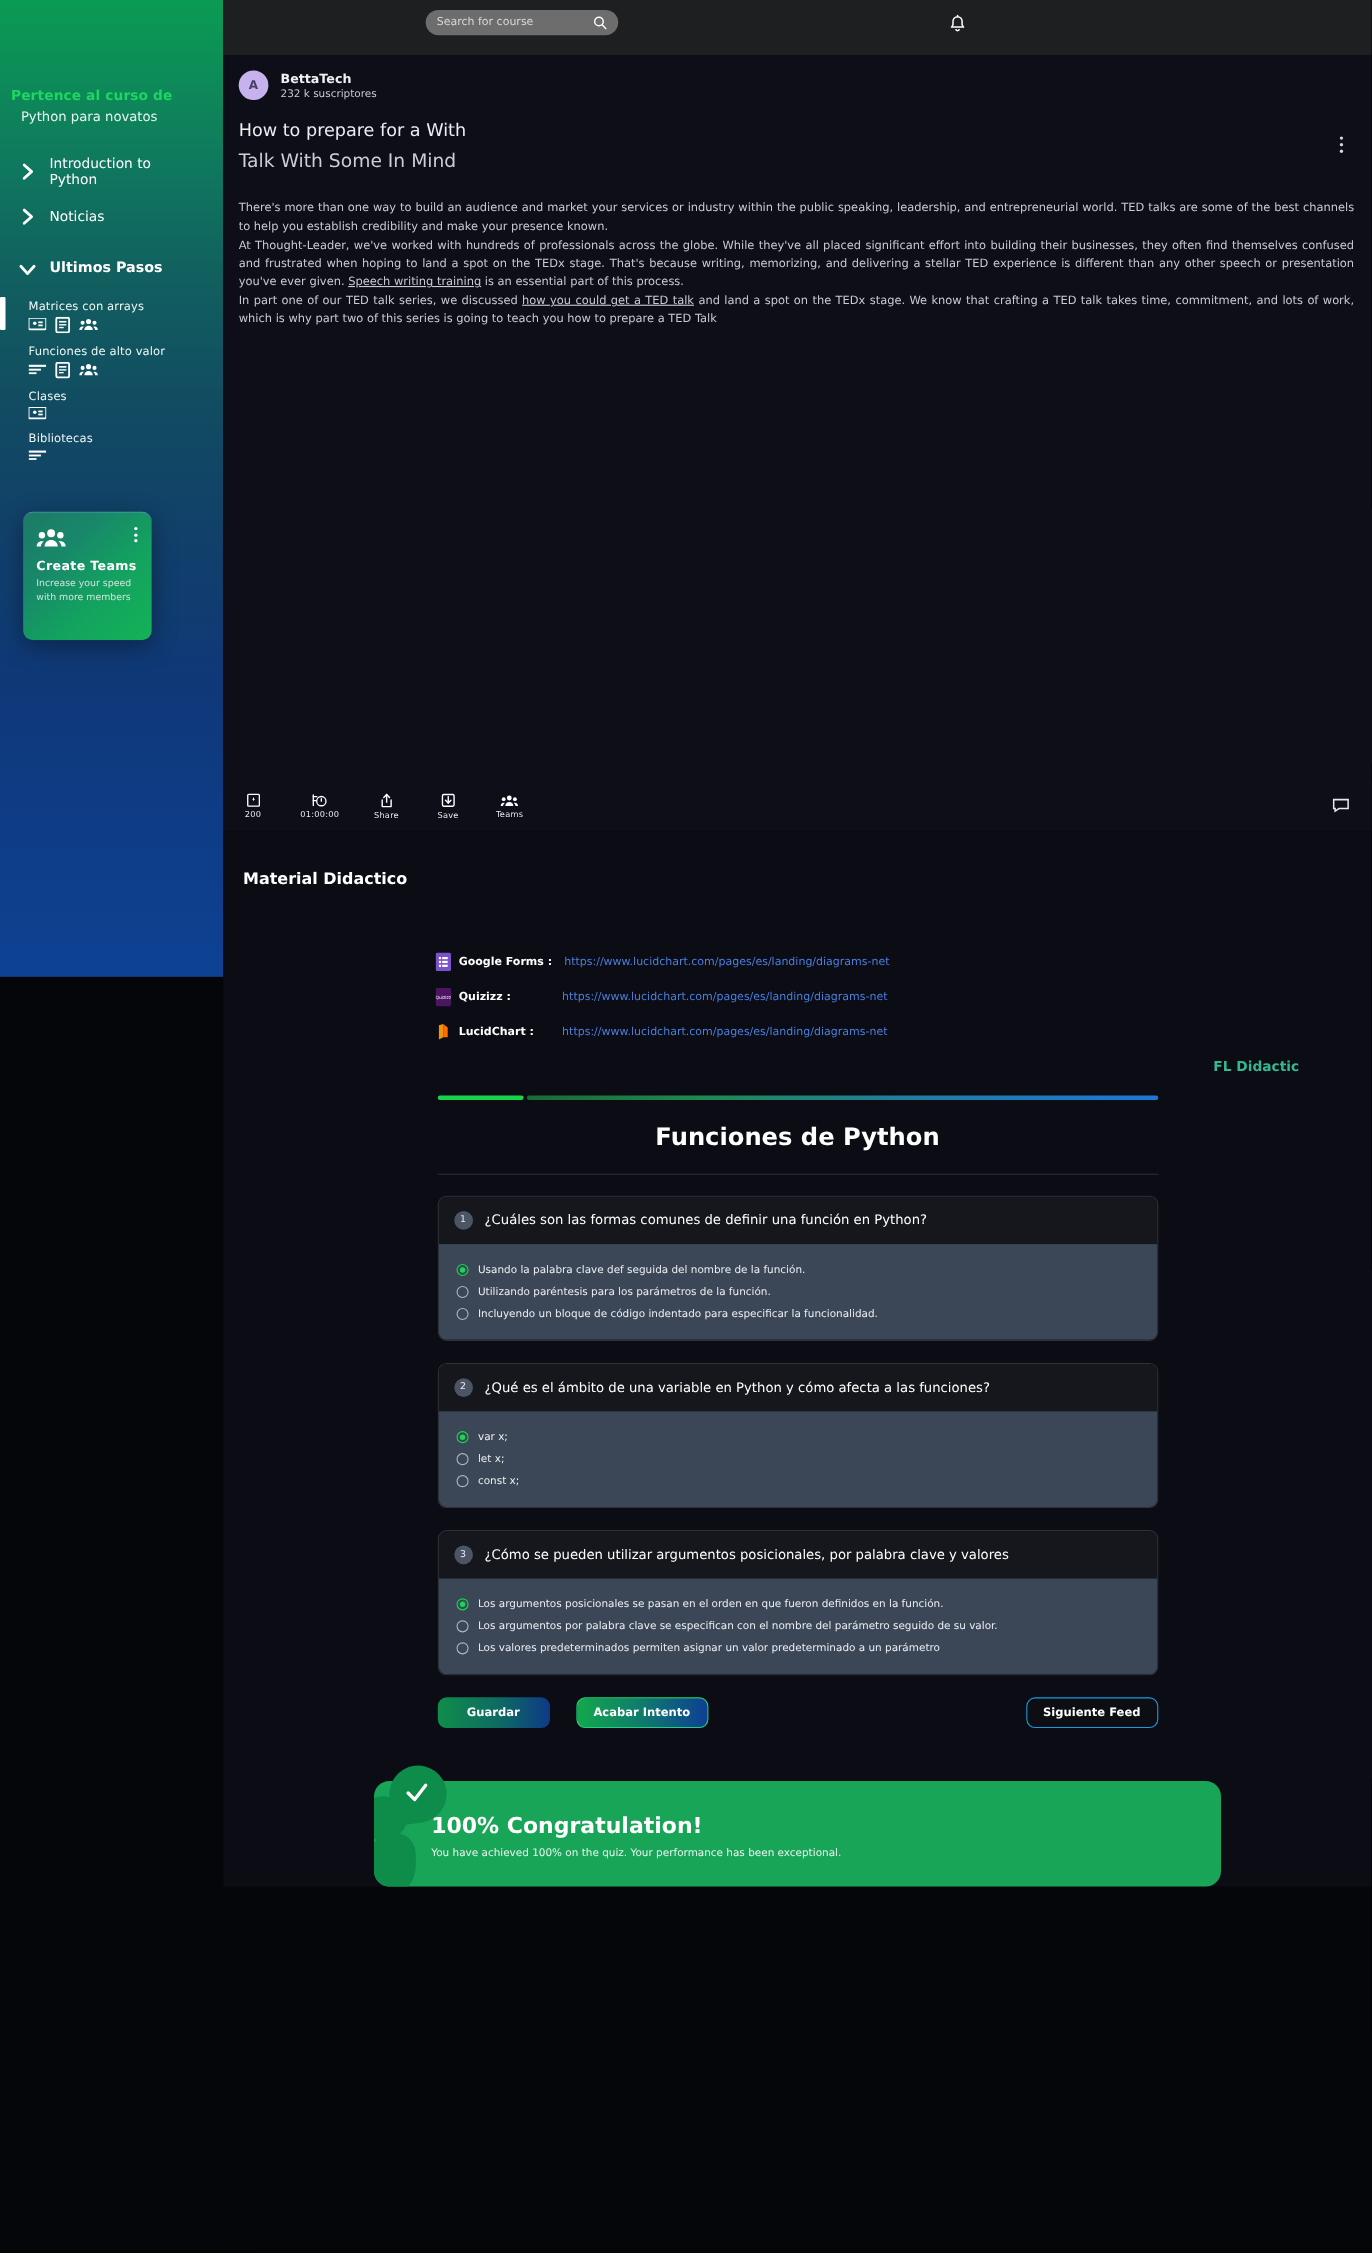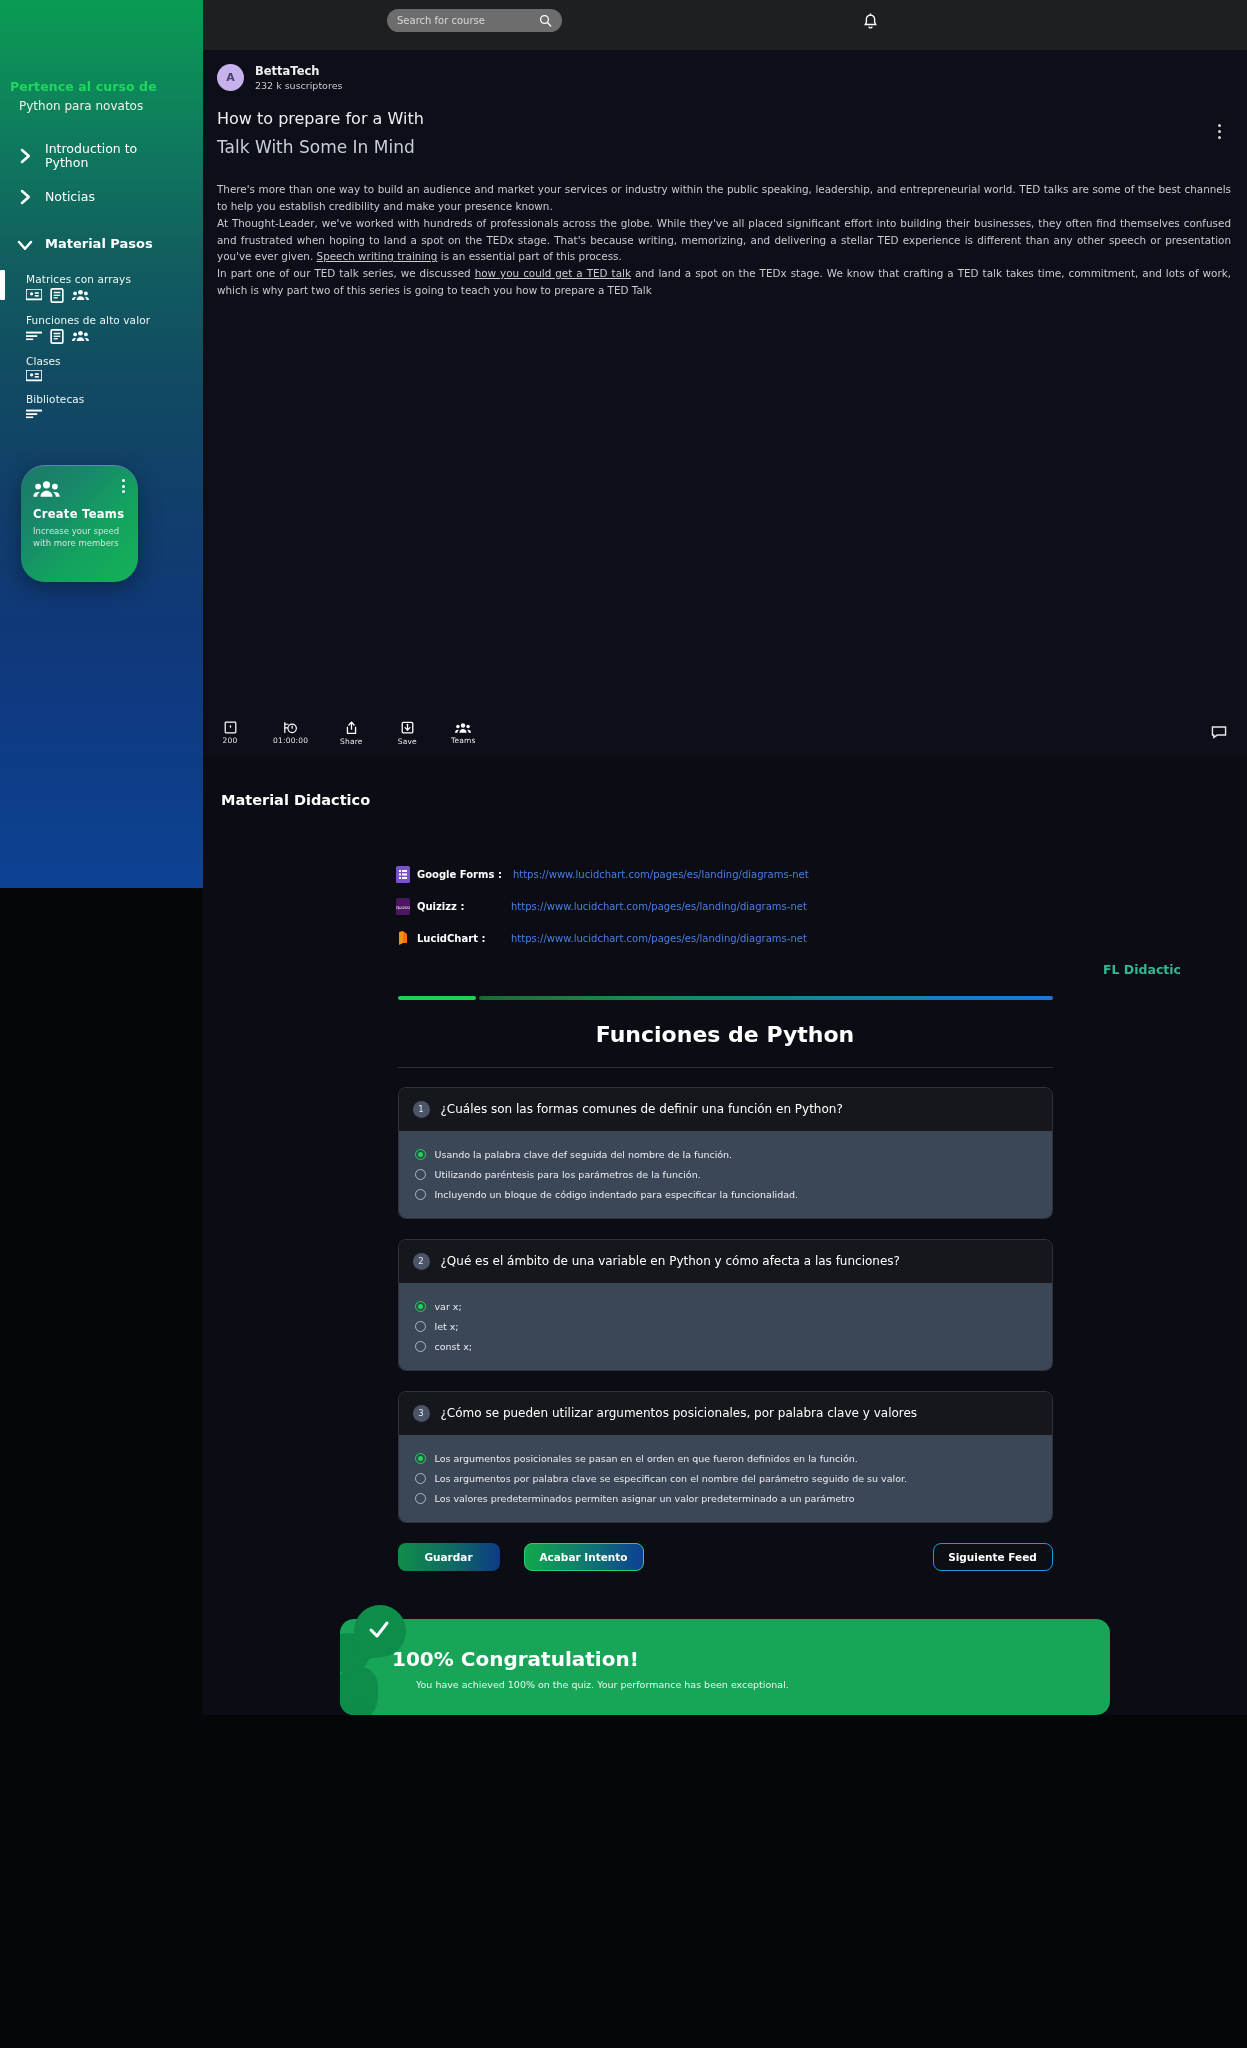--- a/index.html
+++ b/index.html
@@ -44,21 +44,21 @@
   .sub-item .st { font-size: 10.5px; color:#eef7f3; display:block; margin-bottom:3px; letter-spacing:.1px;}
   .sub-item .icons { display:flex; gap:8px; align-items:center; }
   .sub-item .icons svg { display:block; }
   .sub-item.active::before {
     content:""; position:absolute; left:0; top:1px; width:5px; height:30px; background:#fff; border-radius:1px;
   }
 
   
   .teams-card {
     position:absolute; left:21px; top:465px; width:117px; height:117px;
-    border-radius: 24px;
+    border-radius: 9px;
     background: linear-gradient(135deg,#1c7a66 0%, #18876a 30%, #13a25f 62%, #14b257 100%);
     box-shadow: 0 6px 22px rgba(0,0,0,.35);
     border-top: 1px solid rgba(140,120,255,.55);
     padding: 14px 12px;
     cursor:pointer;
   }
   .teams-card .dots { position:absolute; right:13px; top:13px; display:flex; flex-direction:column; gap:2.5px; }
   .teams-card .dots i { width:3px; height:3px; border-radius:50%; background:#fff; display:block; }
   .teams-card .tc-title { color:#fff; font-size:11.5px; font-weight:bold; margin-top:5px; letter-spacing:.3px;}
   .teams-card .tc-sub { color:#cfe4dd; font-size:8.5px; line-height:1.45; margin-top:4px; }
@@ -159,21 +159,21 @@
   
   .congrats-wrap { position:relative; width:770px; margin:34px auto 0 auto; height:110px; }
   .congrats {
     position:absolute; left:0; top:14px; width:770px; height:96px; border-radius:14px;
     background:#18a558; overflow:hidden;
   }
   .congrats .blob1 { position:absolute; left:-8px; top:48px; width:46px; height:54px; background:#0e8c49; border-radius:60% 40% 50% 50%; }
   .congrats .blob2 { position:absolute; left:-14px; top:14px; width:44px; height:40px; background:#0e8c49; border-radius:50%; }
   .congrats .blob3 { position:absolute; left:12px; top:76px; width:16px; height:13px; background:#0e8c49; border-radius:50%; }
   .congrats .ctitle { position:relative; color:#fff; font-size:20px; font-weight:bold; padding:28px 0 0 52px; }
-  .congrats .csub { position:relative; color:#e7f7ee; font-size:9.5px; padding:8px 0 0 52px;margin-left:24px; }
+  .congrats .csub { position:relative; color:#e7f7ee; font-size:9.5px; padding:8px 0 0 52px; }
   .badge {
     position:absolute; left:14px; top:0; width:52px; height:62px; z-index:3;
   }
   .badge .drop { width:52px; height:52px; background:#0e8c49; border-radius:50% 50% 50% 6px; transform:rotate(-8deg); }
   .badge .chk {
     position:absolute; left:13px; top:13px; width:24px; height:24px; color:#fff;
   }
 </style>
 </head>
 <body>
@@ -205,21 +205,21 @@
         </span>
         <span class="lbl">Noticias</span>
       </div>
 
       <div class="nav-row bold" style="margin-top:12px;">
         <span class="chev">
           <svg viewBox="0 0 24 24" width="18" height="18" fill="none" stroke="#ffffff" stroke-width="3.4" stroke-linecap="round" stroke-linejoin="round">
               <polyline points="4,8 12,17 20,8"></polyline>
             </svg>
         </span>
-        <span class="lbl">Material Pasos</span>
+        <span class="lbl">Ultimos Pasos</span>
       </div>
 
       <div class="sub-list">
 
         <div class="sub-item active">
           <span class="st">Matrices con arrays</span>
           <span class="icons">
             <svg width="16" height="12" viewBox="0 0 20 15" fill="#fff">
                 <rect x="0" y="0" width="20" height="13" rx="1.5" fill="none" stroke="#fff" stroke-width="2"></rect>
                 <circle cx="7" cy="6" r="2" fill="#fff"></circle>

